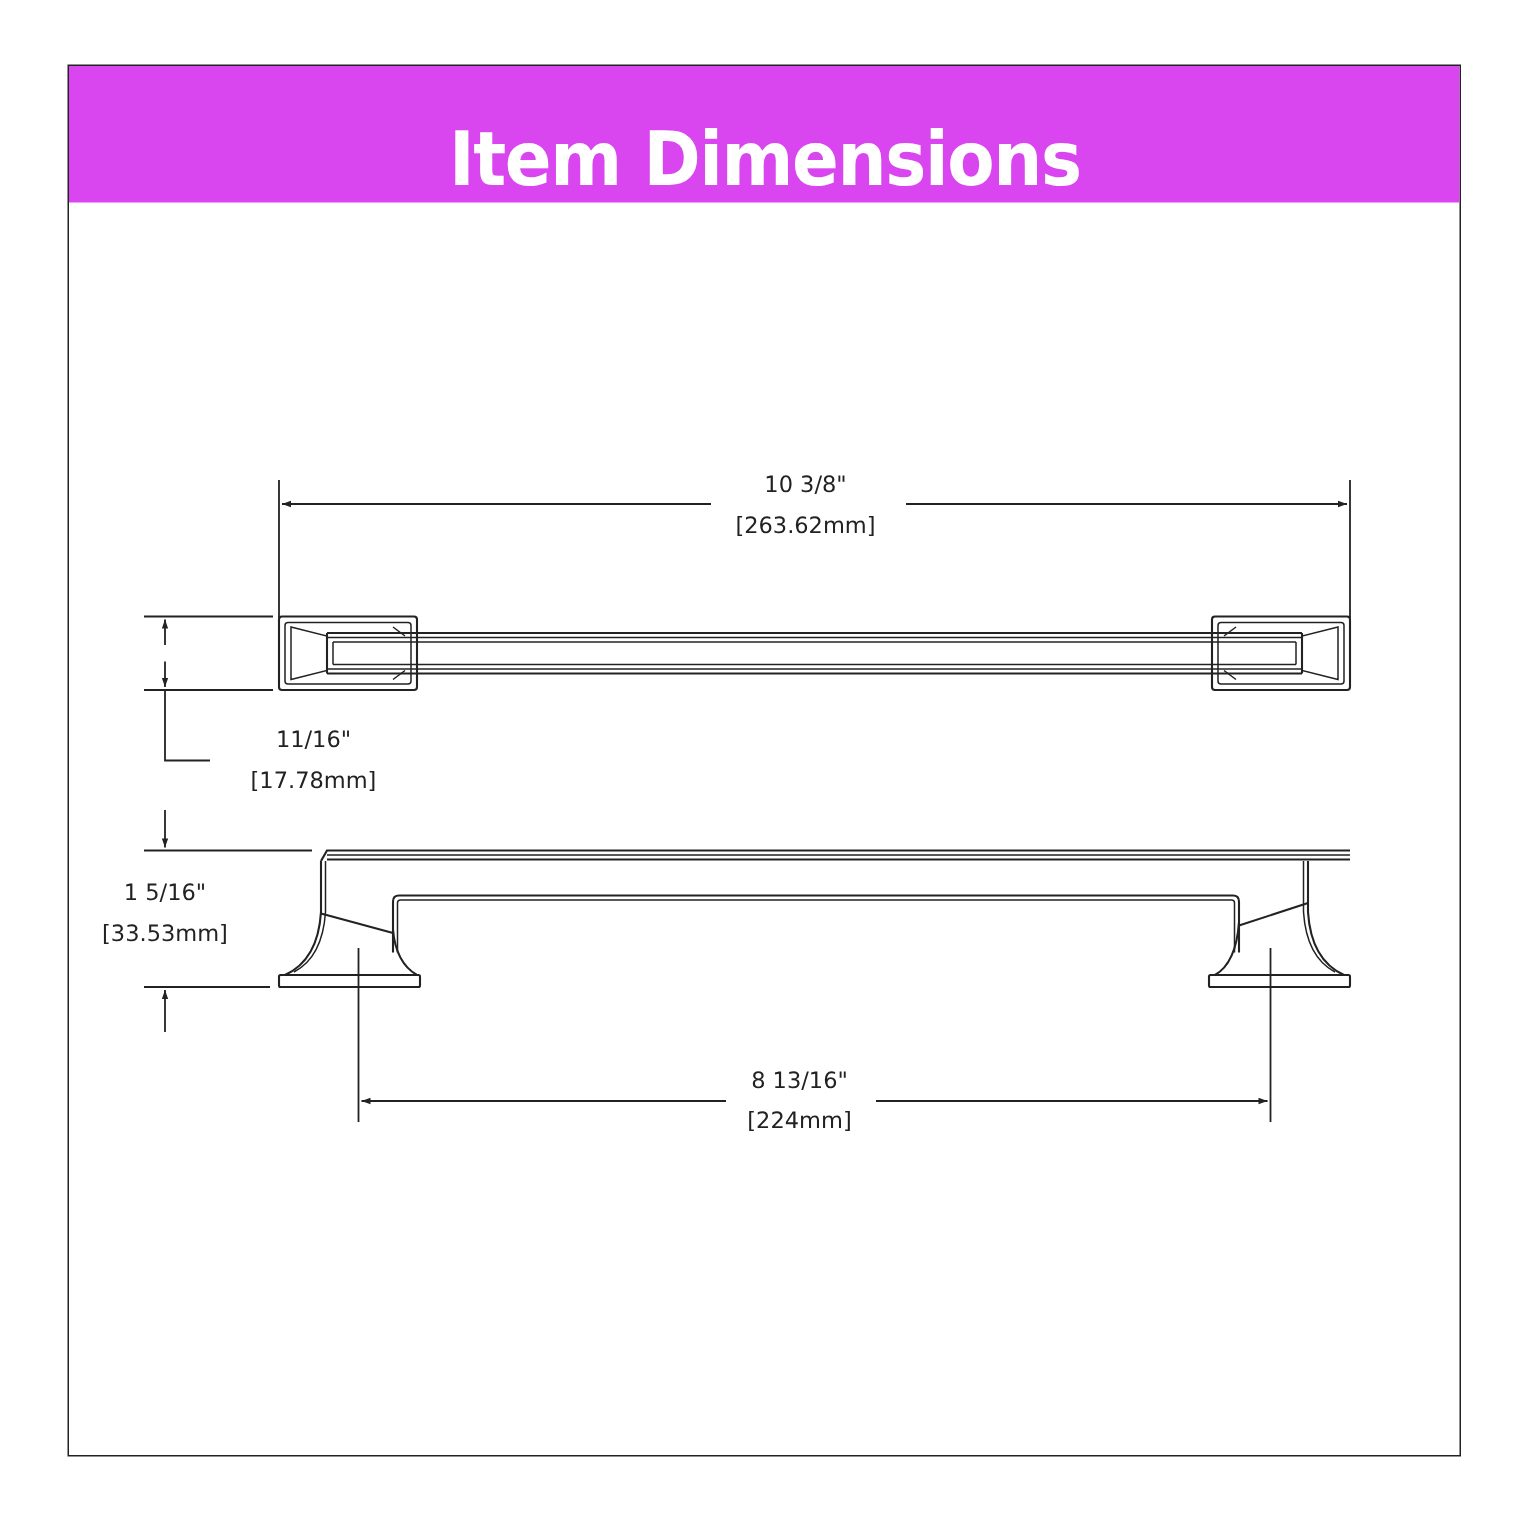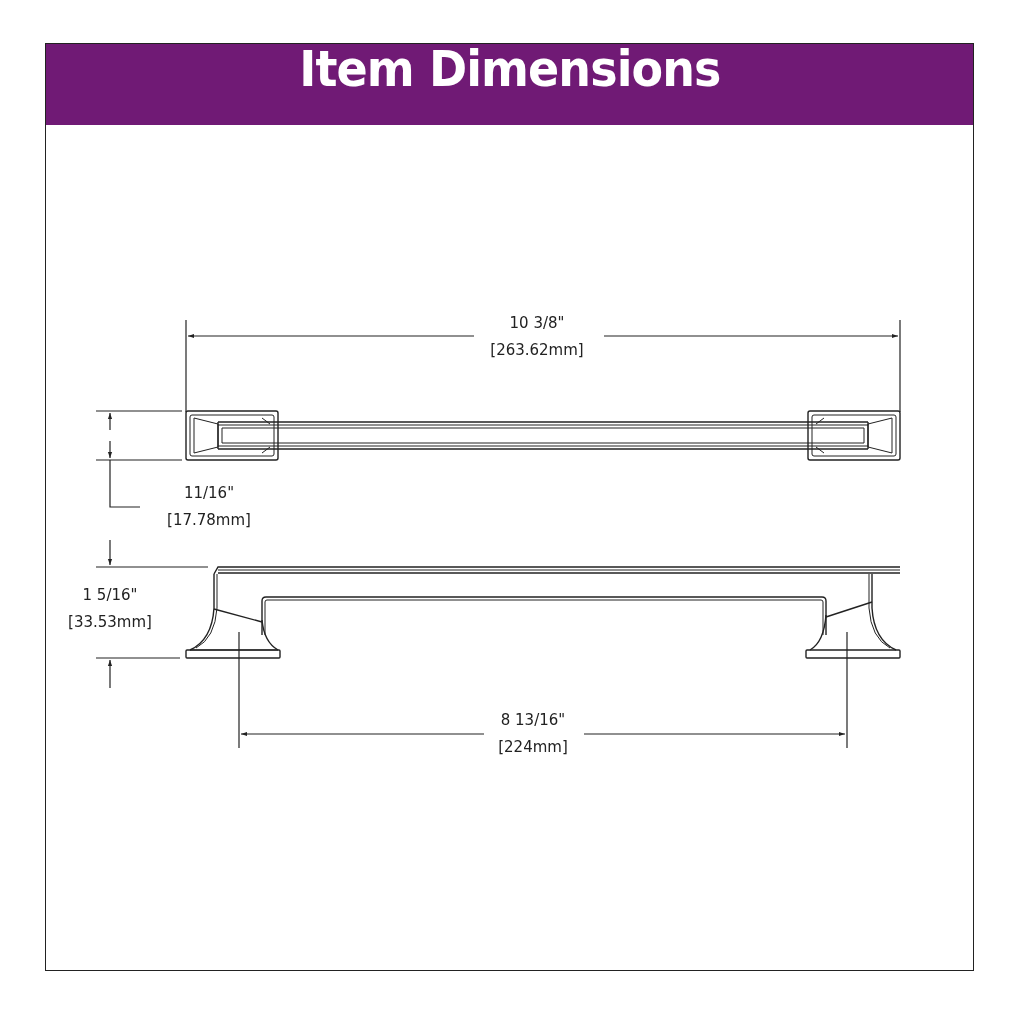--- a/index.html
+++ b/index.html
@@ -2,22 +2,22 @@
 <html><head>
   <meta charset="utf-8">
   <style>
     html, body { margin: 0; padding: 0; background: #ffffff; }
     body { width: 1024px; height: 1024px; position: relative; overflow: hidden; font-family: "DejaVu Sans", sans-serif; }
     .frame {
       position: absolute; left: 45px; top: 43px; width: 929px; height: 928px;
       border: 1.5px solid #222; box-sizing: border-box; background: #fff;
     }
     .header {
-      position: absolute; left: 0; top: 0; width: 100%; height: 81px;
-      background: #701a75; display: flex; align-items: flex-start; justify-content: center;
+      position: absolute; left: 0; top: 0; width: 100%; height: 91px;
+      background: #d946ef; display: flex; align-items: flex-end; justify-content: center;
     }
     .header-title {
       color: #ffffff; font-family: "DejaVu Sans", sans-serif; font-weight: bold;
       font-size: 50px; letter-spacing: -1px; transform: scaleX(0.92); margin-top: -4px;
     }
     svg.drawing { position: absolute; left: 0; top: 0; }
     .dimtext { font-family: "DejaVu Sans", sans-serif; font-size: 15px; fill: #222; }
   </style>
 </head>
 <body>

